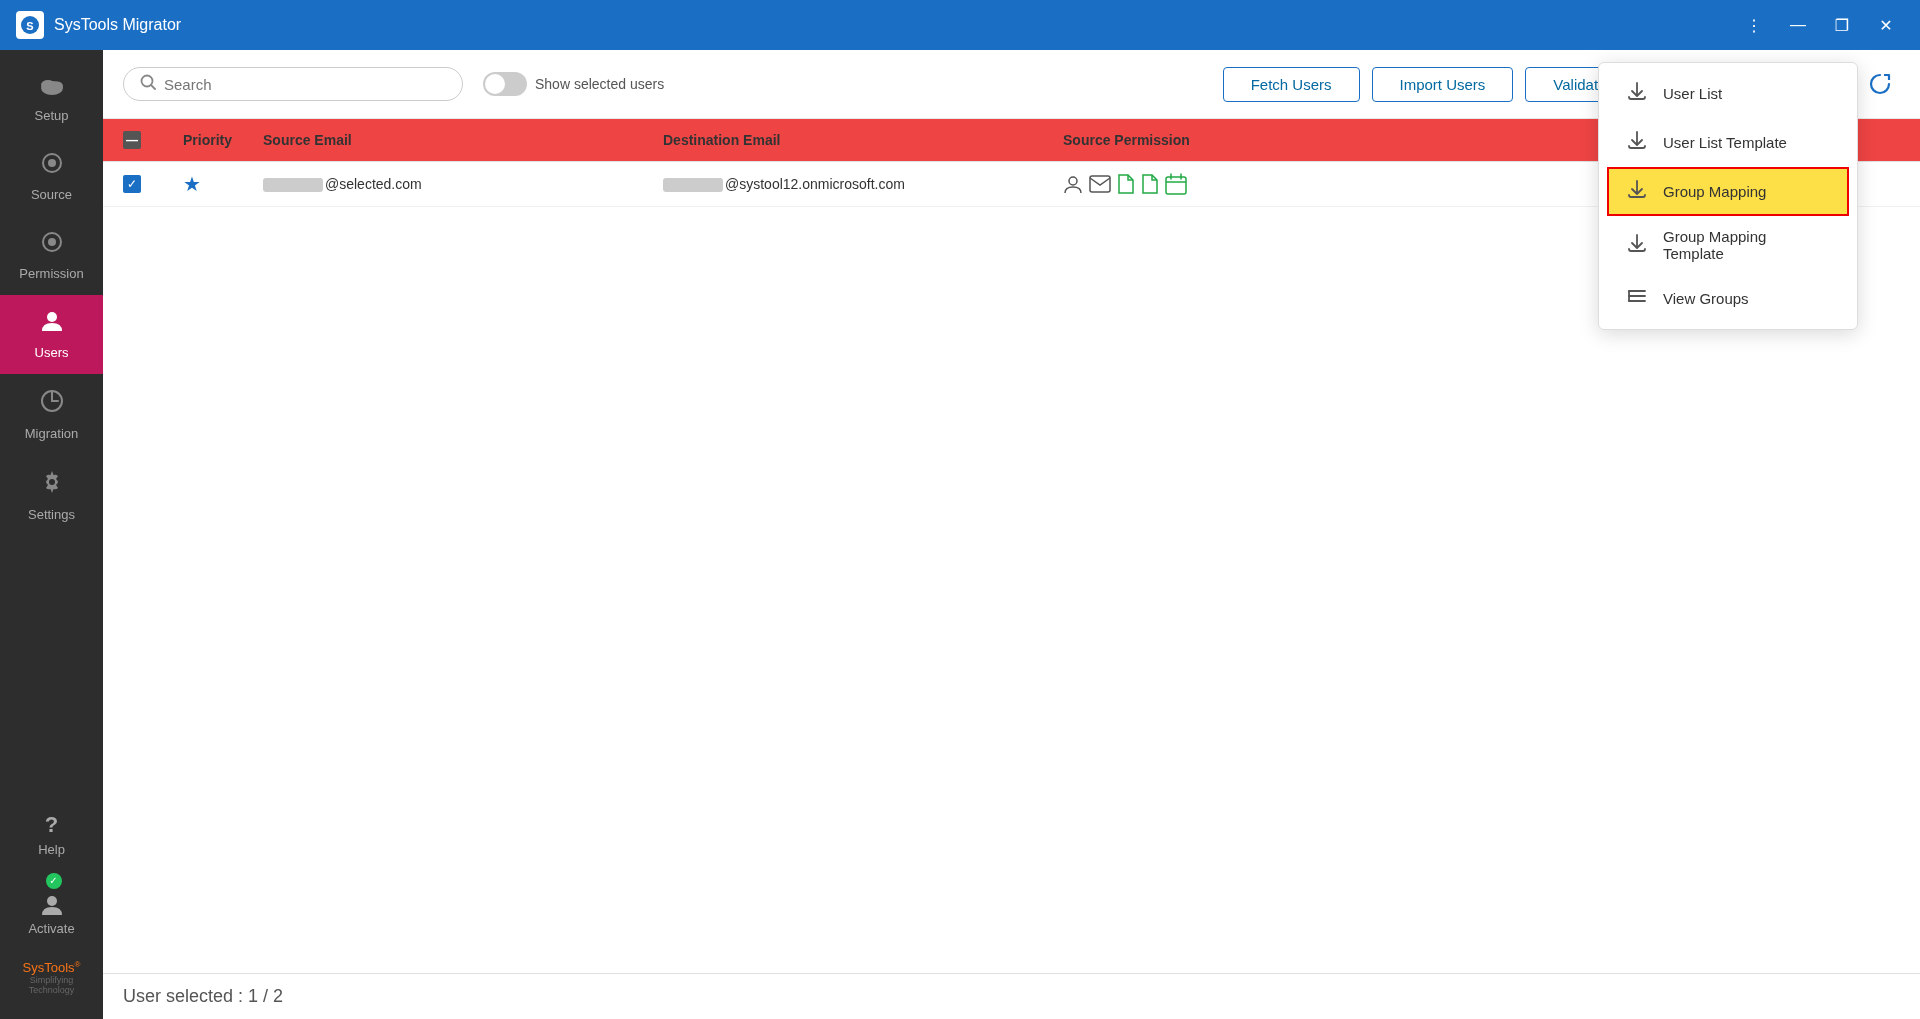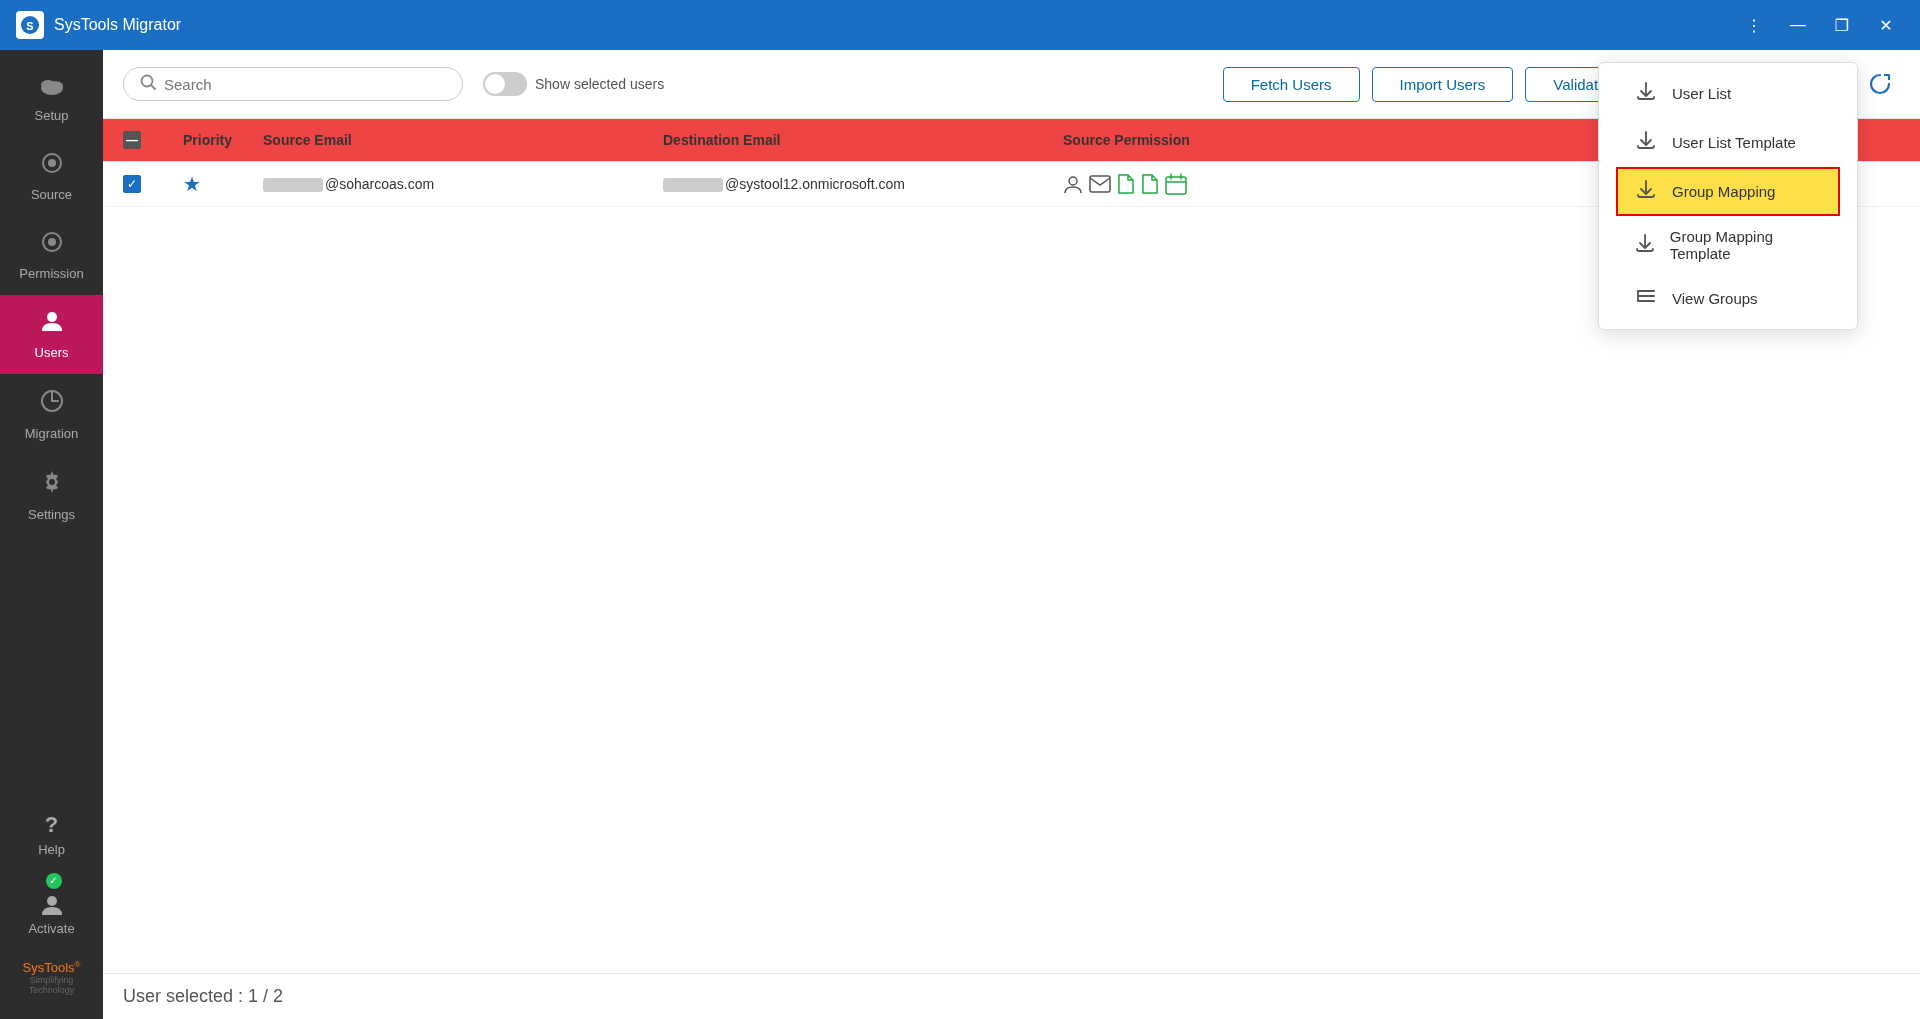--- a/index.html
+++ b/index.html
@@ -279,21 +279,21 @@
     .dropdown-menu {
       position: fixed;
       top: 62px;
       right: 62px;
       background: white;
       border: 1px solid #ddd;
       border-radius: 6px;
       box-shadow: 0 4px 20px rgba(0,0,0,0.15);
       width: 260px;
       z-index: 300;
-      padding: 6px 17px;
+      padding: 6px 8px;
     }
     .dropdown-item {
       display: flex;
       align-items: center;
       padding: 12px 18px;
       gap: 14px;
       cursor: pointer;
       font-size: 15px;
       color: #333;
     }
@@ -463,21 +463,21 @@
           <span>Source Permission</span>
         </div>
       </div>
 
       <div class="table-row">
         <div class="checkbox-cell">
           <div class="checkbox-checked"></div>
         </div>
         <div class="star-cell">★</div>
         <div class="email-cell">
-          <span class="blurred"></span><span>@soharcoas.com</span>
+          <span class="blurred"></span><span>@selected.com</span>
         </div>
         <div class="email-cell">
           <span class="blurred"></span><span>@systool12.onmicrosoft.com</span>
         </div>
         <div class="permissions-cell">
 
           <svg width="20" height="20" viewBox="0 0 20 20" fill="none">
             <circle cx="10" cy="7" r="4" stroke="#555" stroke-width="1.5" fill="none"></circle>
             <path d="M2 19 Q2 13 10 13 Q18 13 18 19" stroke="#555" stroke-width="1.5" fill="none"></path>
           </svg>

